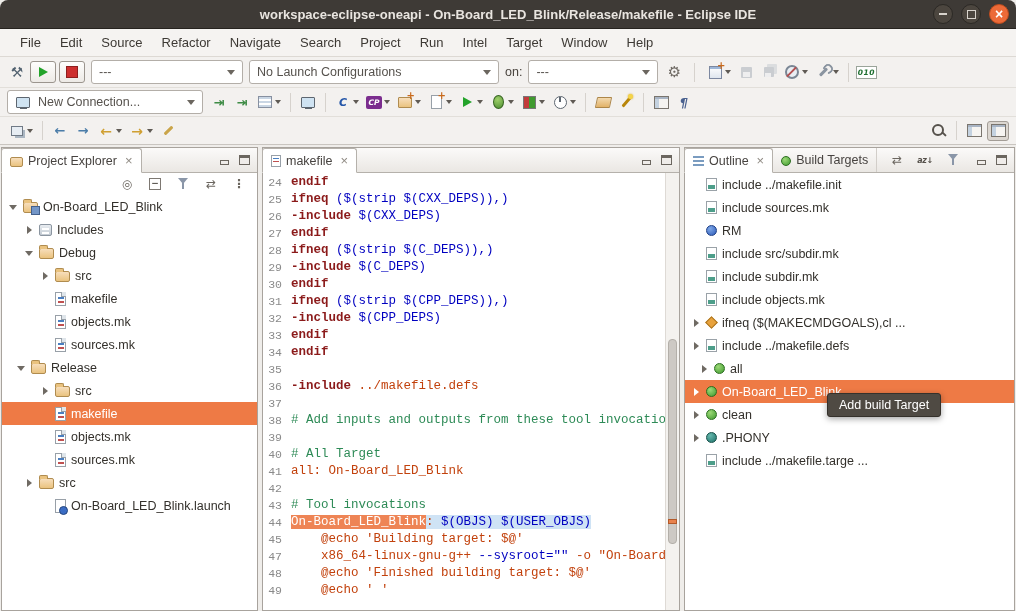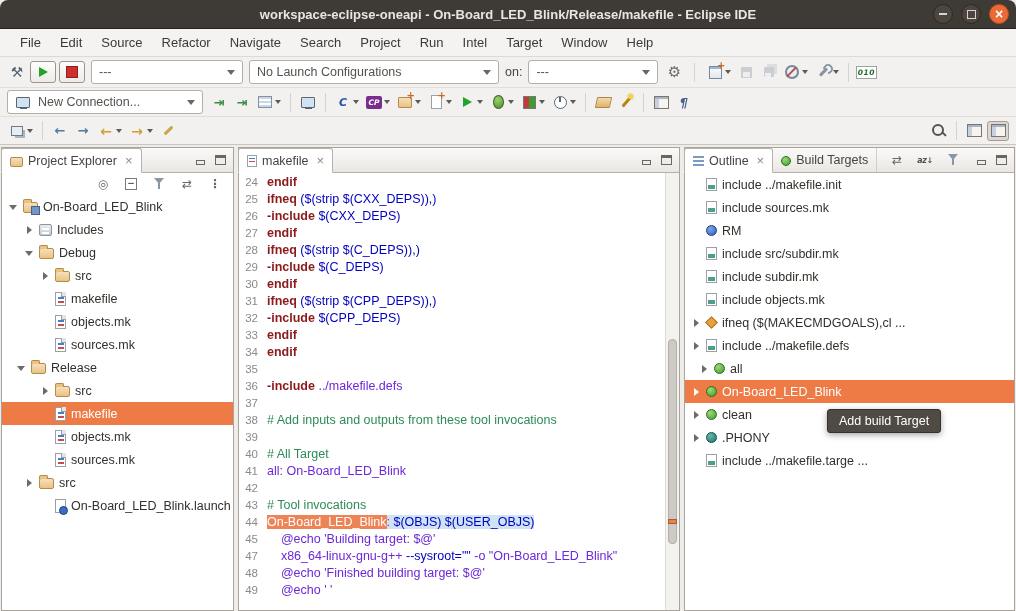--- a/index.html
+++ b/index.html
@@ -83,21 +83,21 @@
 .k-filter::before{content:"";border-left:5px solid transparent;border-right:5px solid transparent;border-top:6px solid #8a96a8;position:absolute;top:2px;left:3px}
 .k-filter::after{content:"";position:absolute;top:7px;left:7px;width:2px;height:6px;background:#8a96a8}
 .k-link::before{content:"⇄";color:#6b665f;font-size:12px}
 .k-menu3::before{content:"⋮";color:#6b665f;font-weight:bold;font-size:12px}
 .k-focus::before{content:"◎";color:#6b665f;font-size:12px}
 .k-sortaz::before{content:"az↓";font-size:8px;font-weight:bold;color:#55504a;letter-spacing:-.5px}
 
 
 .main{flex:1;display:flex;gap:4px;padding:2px 1px 0 1px;background:#efedea;min-height:0}
 .panel{display:flex;flex-direction:column;border:1px solid #a8a39d;background:#fff;min-width:0}
-.p-explorer{width:233px;flex:none}
+.p-explorer{width:257px;flex:none}
 .p-editor{flex:1}
 .p-outline{width:331px;flex:none}
 .tabbar{height:25px;flex:none;display:flex;align-items:stretch;background:linear-gradient(#fbfaf9,#eae7e3);border-bottom:1px solid #b5b1ab}
 .tab{display:flex;align-items:center;gap:5px;padding:0 8px;font-size:12.5px;color:#474340;border-right:1px solid #d2cec9;white-space:nowrap}
 .tab.active{background:#fff;border:1px solid #b5b1ab;border-bottom-color:#fff;border-radius:3px 3px 0 0;margin-bottom:-1px;margin-left:-1px}
 .tclose{color:#8f8a83;font-size:13px;margin-left:3px;line-height:1}
 .pmgroup{display:flex;align-items:center;gap:9px;padding:0 7px}
 .pm{width:11px;height:10px;position:relative}
 .pm-min::before{content:"";position:absolute;left:1px;right:1px;bottom:0;height:3px;border:1px solid #6b665f;background:#efece9}
 .pm-max::before{content:"";position:absolute;inset:0;border:1px solid #6b665f;border-top-width:3px;background:#efece9}
@@ -135,36 +135,36 @@
 
 .oi{flex:none;position:relative;display:inline-block}
 .o-include{width:11px;height:13px;background:#fff;border:1px solid #9aa2a8}
 .o-include::after{content:"";position:absolute;left:1px;right:1px;bottom:1px;height:4px;background:#4d9e8a}
 .o-macro{width:11px;height:11px;border-radius:50%;background:radial-gradient(circle at 35% 30%,#7fa8e8,#2d5bb8);border:1px solid #1d3f86}
 .o-target{width:11px;height:11px;border-radius:50%;background:radial-gradient(circle at 35% 30%,#9cd977,#3f9a2f);border:1px solid #2c6e20}
 .o-conditional{width:9px;height:9px;background:#e8a23c;border:1px solid #a8731f;transform:rotate(45deg);margin:0 1px}
 .o-special{width:11px;height:11px;border-radius:50%;background:radial-gradient(circle at 35% 30%,#66b8ae,#20736a);border:1px solid #154f49}
 
 
-.elines{position:absolute;left:0;top:1px;right:14px;bottom:0;overflow:hidden;font-family:Liberation Sans, sans-serif;font-size:12.5px;line-height:17px}
+.elines{position:absolute;left:0;top:1px;right:14px;bottom:0;overflow:hidden;font-family:Liberation Mono, monospace;font-size:12.5px;line-height:17px}
 .eline{display:flex;height:17px;white-space:pre}
 .lnum{width:28px;text-align:right;padding-right:9px;color:#8a8a8a;flex:none;font-size:11.5px}
 .lcode{white-space:pre}
 .s-kw{color:#8b1a1a;font-weight:bold}
 .s-var{color:#0000c0}
 .s-comment{color:#2e8b57}
-.s-plain{color:#6d28d9}
+.s-plain{color:#c2410c}
 .s-occ{background:#ee8455;color:#fff}
 .s-sel{background:#cfe3f5}
 .oruler{position:absolute;right:0;top:0;bottom:0;width:14px;background:#f4f2ef;border-left:1px solid #dedad5}
 .othumb{position:absolute;left:2px;right:2px;top:38%;height:47%;background:#cdc9c4;border:1px solid #b3afa9;border-radius:4px}
 .otick{position:absolute;left:2px;width:9px;height:5px;background:#e8824d;border:1px solid #b35a2a;top:346px}
 
 
-.tooltip{position:absolute;left:142px;top:236px;background:#4f4a43;color:#fff;font-size:12.5px;padding:4px 11px;border-radius:3px;border:1px solid #35312b;box-shadow:0 2px 6px rgba(0,0,0,.35);white-space:nowrap;z-index:5}
+.tooltip{position:absolute;left:142px;top:220px;background:#4f4a43;color:#fff;font-size:12.5px;padding:4px 11px;border-radius:3px;border:1px solid #35312b;box-shadow:0 2px 6px rgba(0,0,0,.35);white-space:nowrap;z-index:5}
 </style>
 </head>
 <body>
 
 <div class="window">
 
   <div class="titlebar">
     <div class="title">workspace-eclipse-oneapi - On-Board_LED_Blink/Release/makefile - Eclipse IDE</div>
     <div class="wctrls">
       <div class="wbtn wb-min"></div>

